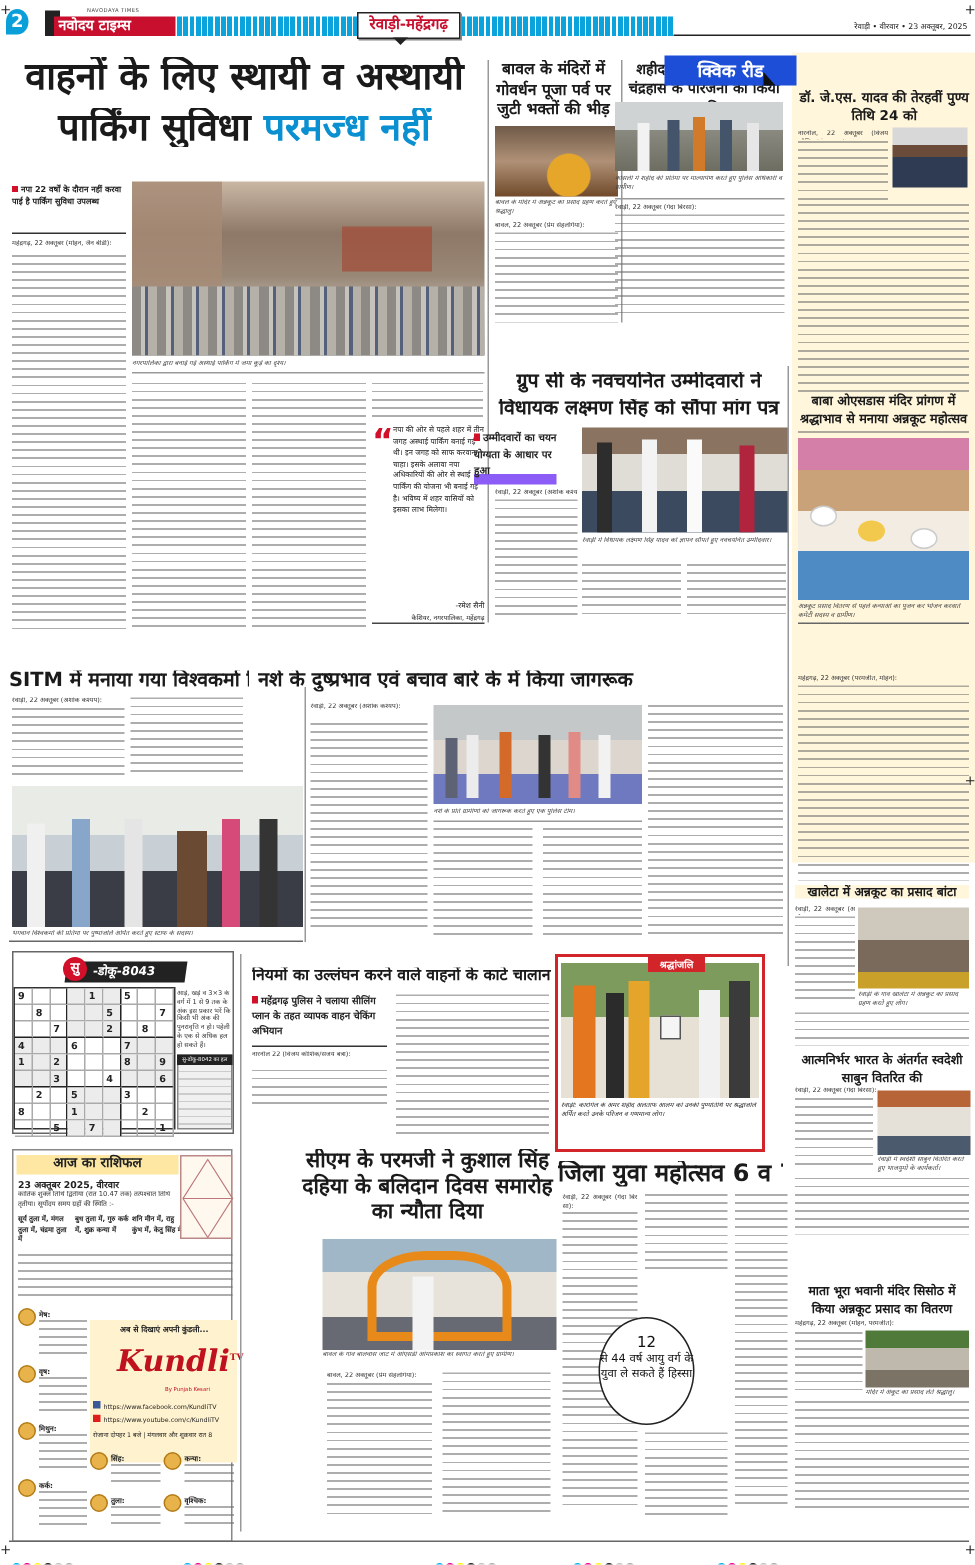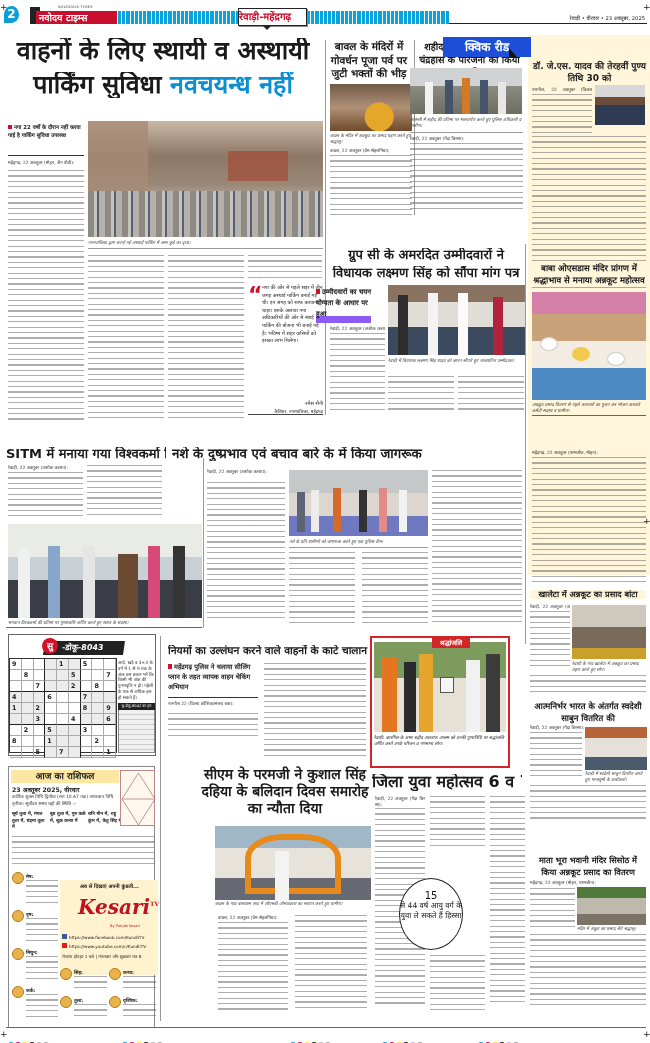--- a/index.html
+++ b/index.html
@@ -12,21 +12,21 @@
   .cap{font-size:4.4px;line-height:5.6px;color:#444;font-style:italic;overflow:hidden}
   .hl{font-weight:bold;color:#1a1a1a;line-height:1.05;overflow:hidden;white-space:nowrap}
   .hl-c{text-align:center}
   .vrule{background:#999;width:1px}
   
   #hdr-page{left:4px;top:6px;width:15px;height:17px;background:#0a9fd8;border-radius:50% 50% 50% 0;color:#fff;font-weight:bold;font-size:12px;text-align:center;line-height:17px}
   #hdr-brand{left:36px;top:11px;width:81px;height:13px;background:#c8102e;color:#fff;font-weight:bold;font-size:9.5px;line-height:13px;padding-left:3px;white-space:nowrap}
   #hdr-brand-sub{left:58px;top:5px;font-size:3.5px;color:#444;letter-spacing:.3px}
   #hdr-flag{left:30px;top:7px;width:10px;height:17px;background:#222}
   #hdr-stripe{left:118px;top:11px;width:331px;height:13px;background:repeating-linear-gradient(to right,#0aa3dc 0 3.2px,#fff 3.2px 4.2px)}
-  #hdr-city{left:238px;top:8px;width:69px;height:18px;background:#fff;border:1.5px solid #222;color:#c8102e;font-weight:bold;font-size:10px;text-align:left;line-height:15px;box-shadow:1px 1px 0 #888}
+  #hdr-city{left:238px;top:8px;width:69px;height:18px;background:#fff;border:1.5px solid #222;color:#c8102e;font-weight:bold;font-size:10px;text-align:center;line-height:15px;box-shadow:1px 1px 0 #888}
   #hdr-city-arrow{left:262px;top:25px;width:0;height:0;border-left:5px solid transparent;border-right:5px solid transparent;border-top:5px solid #222}
   #hdr-date{left:449px;top:13px;width:196px;height:10px;font-size:5.2px;text-align:right;line-height:10px;color:#222}
   #hdr-line{left:449px;top:23px;width:198px;height:1px;background:#222}
   .crosshair{font-size:9px;color:#222;line-height:9px}
   
   #qr-box{left:528px;top:35px;width:122px;height:540px;background:#fff6dc}
   #qr-title{left:443px;top:37px;width:88px;height:20px;background:#1d4ed8;color:#fff;font-weight:bold;font-size:12px;text-align:center;line-height:20px}
   #qr-tri{left:509px;top:48px;width:0;height:0;border-left:8px solid #111;border-top:9px solid transparent}
   
   #sudoku-box{left:8px;top:634px;width:148px;height:122px;border:1px solid #666;background:#fff}
@@ -59,21 +59,21 @@
 <div id="hdr-flag" class="abs"></div>
 <div id="hdr-brand-sub" class="abs">NAVODAYA TIMES</div>
 <div id="hdr-brand" class="abs">नवोदय टाइम्स</div>
 <div id="hdr-stripe" class="abs"></div>
 <div id="hdr-city" class="abs">रेवाड़ी-महेंद्रगढ़</div>
 <div id="hdr-city-arrow" class="abs"></div>
 <div id="hdr-date" class="abs">रेवाड़ी • वीरवार • 23 अक्तूबर, 2025</div>
 <div id="hdr-line" class="abs"></div>
 
 <div class="abs hl hl-c" style="left:4px;top:38px;width:318px;font-size:25px;">वाहनों के लिए स्थायी व अस्थायी</div>
-<div class="abs hl hl-c" style="left:4px;top:72px;width:318px;font-size:25px;"><span>पार्किंग सुविधा </span><span style="color:#0a8fd0">नवचयन्ध नहीं</span></div>
+<div class="abs hl hl-c" style="left:4px;top:72px;width:318px;font-size:25px;"><span>पार्किंग सुविधा </span><span style="color:#0a8fd0">परमज्ध नहीं</span></div>
 
 <div class="abs" style="left:8px;top:124px;width:76px;height:32px;font-size:5.4px;font-weight:bold;line-height:7.5px;color:#222;border-bottom:1px solid #333"><span style="display:inline-block;width:4px;height:4px;background:#d2102a;margin-right:2px"></span><span>नपा 22 वर्षों के दौरान नहीं करवा पाई है पार्किंग सुविधा उपलब्ध</span></div>
 <div class="abs txt" style="left:8px;top:160px;width:76px;height:10px">महेंद्रगढ़, 22 अक्तूबर (मोहन, जैन बीडी):</div>
 <div class="abs lines" style="left:8px;top:170px;width:76px;height:250px"></div>
 
 <div class="abs photo" style="left:88px;top:121px;width:235px;height:116px;background:linear-gradient(180deg,#c9b7a4 0%,#8e7867 30%,#9a8877 55%,#b8b1a7 70%,#6f6a63 100%)">
   <div class="abs" style="left:0;top:0;width:60px;height:70px;background:#a68b76;opacity:.8"></div>
   <div class="abs" style="left:140px;top:30px;width:60px;height:30px;background:#a24b37;opacity:.7"></div>
   <div class="abs" style="left:0;top:70px;width:235px;height:46px;background:repeating-linear-gradient(90deg,#8d8a86 0 6px,#c6c3bd 6px 9px,#55607a 9px 11px,#b5b0a8 11px 17px)"></div>
 </div>
@@ -104,21 +104,21 @@
   <div class="abs" style="left:88px;top:14px;width:8px;height:32px;background:#e6e6e6"></div>
 </div>
 <div class="abs cap" style="left:410px;top:117px;width:113px;height:12px">कोसली में शहीद की प्रतिमा पर माल्यार्पण करते हुए पुलिस अधिकारी व ग्रामीण।</div>
 <div class="abs" style="left:410px;top:132px;width:113px;height:1px;background:#999"></div>
 <div class="abs txt" style="left:410px;top:136px;width:113px;height:6px">रेवाड़ी, 22 अक्तूबर (गेंदा बिरसा):</div>
 <div class="abs lines" style="left:410px;top:143px;width:113px;height:70px"></div>
 
 <div id="qr-box" class="abs"></div>
 <div id="qr-title" class="abs">क्विक रीड</div>
 <div id="qr-tri" class="abs"></div>
-<div class="abs hl hl-c" style="left:532px;top:60px;width:115px;font-size:9px;white-space:normal;line-height:12px">डॉ. जे.एस. यादव की तेरहवीं पुण्य तिथि 30 को</div>
+<div class="abs hl hl-c" style="left:532px;top:60px;width:115px;font-size:9px;white-space:normal;line-height:12px">डॉ. जे.एस. यादव की तेरहवीं पुण्य तिथि 24 को</div>
 <div class="abs txt" style="left:532px;top:87px;width:60px;height:6px">नारनौल, 22 अक्तूबर (विजय कौशिक/संजय बत्रा):</div>
 <div class="abs lines" style="left:532px;top:94px;width:60px;height:40px"></div>
 <div class="abs photo" style="left:595px;top:85px;width:50px;height:40px;background:linear-gradient(180deg,#d8d8d8 0 30%,#6b4b3a 30% 50%,#2e3b52 50%)"></div>
 <div class="abs lines" style="left:532px;top:136px;width:114px;height:200px"></div>
 
 <div class="abs hl hl-c" style="left:532px;top:262px;width:114px;font-size:8.5px;white-space:normal;line-height:12px;background:#fff6dc">बाबा ओएसडास मंदिर प्रांगण में श्रद्धाभाव से मनाया अन्नकूट महोत्सव</div>
 <div class="abs photo" style="left:532px;top:292px;width:114px;height:108px;background:linear-gradient(180deg,#d47fa8 0 20%,#c9a27a 20% 45%,#f2ece2 45% 70%,#4e8ac4 70%)">
   <div class="abs" style="left:8px;top:45px;width:18px;height:14px;border-radius:50%;background:#fff;border:1px solid #ccc"></div>
   <div class="abs" style="left:40px;top:55px;width:18px;height:14px;border-radius:50%;background:#f2c94c"></div>
   <div class="abs" style="left:75px;top:60px;width:18px;height:14px;border-radius:50%;background:#fff;border:1px solid #ccc"></div>
@@ -144,21 +144,21 @@
 <div class="abs cap" style="left:585px;top:771px;width:62px;height:12px">रेवाड़ी में स्वदेशी साबुन वितरित करते हुए भाजयुमो के कार्यकर्ता।</div>
 <div class="abs lines" style="left:530px;top:785px;width:116px;height:38px"></div>
 
 <div class="abs hl hl-c" style="left:530px;top:855px;width:116px;font-size:8.2px;white-space:normal;line-height:11.5px">माता भूरा भवानी मंदिर सिसोठ में किया अन्नकूट प्रसाद का वितरण</div>
 <div class="abs txt" style="left:530px;top:880px;width:116px;height:6px">महेंद्रगढ़, 22 अक्तूबर (मोहन, परमजीत):</div>
 <div class="abs lines" style="left:530px;top:888px;width:45px;height:42px"></div>
 <div class="abs photo" style="left:577px;top:887px;width:69px;height:38px;background:linear-gradient(180deg,#4f7a3a 0 30%,#bfb8ad 30% 70%,#7b7466 70%)"></div>
 <div class="abs cap" style="left:577px;top:926px;width:69px;height:6px">मंदिर में अंकूट का प्रसाद लेते श्रद्धालु।</div>
 <div class="abs lines" style="left:530px;top:934px;width:116px;height:72px"></div>
 
-<div class="abs hl hl-c" style="left:326px;top:248px;width:200px;font-size:13px">ग्रुप सी के अमरदित उम्मीदवारों ने</div>
+<div class="abs hl hl-c" style="left:326px;top:248px;width:200px;font-size:13px">ग्रुप सी के नवचयनित उम्मीदवारों ने</div>
 <div class="abs hl hl-c" style="left:326px;top:266px;width:200px;font-size:13px">विधायक लक्ष्मण सिंह को सौंपा मांग पत्र</div>
 <div class="abs" style="left:316px;top:287px;width:55px;height:36px;font-size:6.8px;font-weight:bold;line-height:11px;color:#222;border-bottom:7px solid #8b5cf6"><span style="display:inline-block;width:4px;height:5px;background:#d2102a;margin-right:2px"></span><span>उम्मीदवारों का चयन योग्यता के आधार पर हुआ</span></div>
 <div class="abs txt" style="left:330px;top:326px;width:55px;height:6px">रेवाड़ी, 22 अक्तूबर (अशोक कश्यप):</div>
 <div class="abs lines" style="left:330px;top:333px;width:55px;height:80px"></div>
 <div class="abs photo" style="left:388px;top:285px;width:138px;height:70px;background:linear-gradient(180deg,#8a7360 0 25%,#e0dcd6 25% 60%,#3b4a5e 60%)">
   <div class="abs" style="left:10px;top:10px;width:10px;height:60px;background:#2d2d2d"></div>
   <div class="abs" style="left:40px;top:8px;width:10px;height:62px;background:#f3f3f3"></div>
   <div class="abs" style="left:70px;top:8px;width:10px;height:62px;background:#fafafa"></div>
   <div class="abs" style="left:105px;top:12px;width:10px;height:58px;background:#b0243d"></div>
 </div>
@@ -316,41 +316,41 @@
 <div class="abs lines" style="left:218px;top:922px;width:70px;height:88px"></div>
 <div class="abs lines" style="left:295px;top:915px;width:72px;height:95px"></div>
 
 <div class="abs hl" style="left:372px;top:774px;width:150px;font-size:16px">जिला युवा महोत्सव 6 व 7 को</div>
 <div class="abs txt" style="left:375px;top:796px;width:50px;height:12px">रेवाड़ी, 22 अक्तूबर (गेंदा बिरसा):</div>
 <div class="abs lines" style="left:375px;top:808px;width:50px;height:200px"></div>
 <div class="abs lines" style="left:430px;top:796px;width:55px;height:50px"></div>
 <div class="abs lines" style="left:430px;top:955px;width:55px;height:55px"></div>
 <div class="abs lines" style="left:490px;top:796px;width:35px;height:210px"></div>
 <div id="youth-circle" class="abs">
-  <div style="font-size:10px">15</div>
+  <div style="font-size:10px">12</div>
   <div style="font-size:7.6px;line-height:10px">से 44 वर्ष आयु वर्ग के युवा ले सकते हैं हिस्सा</div>
 </div>
 
 <div id="rashi-box" class="abs"></div>
 <div id="rashi-title" class="abs">आज का राशिफल</div>
 <div class="abs" style="left:12px;top:785px;width:108px;font-size:6.2px;font-weight:bold;color:#222">23 अक्तूबर 2025, वीरवार</div>
 <div class="abs" style="left:12px;top:794px;width:108px;height:14px;font-size:4.5px;line-height:6.5px;color:#333;overflow:hidden">कार्तिक शुक्ल तिथि द्वितीया (रात 10.47 तक) तत्पश्चात तिथि तृतीया। सूर्योदय समय ग्रहों की स्थिति :-</div>
 <div class="abs" style="left:12px;top:811px;width:36px;height:22px;font-size:4.6px;line-height:6.5px;font-weight:bold;color:#222">सूर्य तुला में, मंगल तुला में, चंद्रमा तुला में</div>
 <div class="abs" style="left:50px;top:811px;width:36px;height:22px;font-size:4.6px;line-height:6.5px;font-weight:bold;color:#222">बुध तुला में, गुरु कर्क में, शुक्र कन्या में</div>
 <div class="abs" style="left:88px;top:811px;width:34px;height:22px;font-size:4.6px;line-height:6.5px;font-weight:bold;color:#222">शनि मीन में, राहु कुंभ में, केतु सिंह में</div>
 <div id="kundli-chart" class="abs">
   <svg width="35" height="56" viewBox="0 0 35 56">
       <path d="M17.5 2 L34 28 L17.5 54 L1 28 Z M1 28 L34 28" fill="none" stroke="#b77" stroke-width=".8"></path>
     </svg>
 </div>
 <div class="abs lines" style="left:12px;top:836px;width:143px;height:32px"></div>
 
 <div id="kundli-ad" class="abs"></div>
 <div class="abs" style="left:62px;top:882px;width:95px;font-size:5.2px;font-weight:bold;text-align:center;color:#222">अब से दिखाएं अपनी कुंडली...</div>
-<div class="abs" style="left:78px;top:895px;width:70px;height:40px;font-family:'DejaVu Serif',serif;font-size:20px;font-weight:bold;color:#c0111f;font-style:italic"><span>Kesari</span><sup style="font-size:6px;font-style:normal">TV</sup></div>
+<div class="abs" style="left:78px;top:895px;width:70px;height:40px;font-family:'DejaVu Serif',serif;font-size:20px;font-weight:bold;color:#c0111f;font-style:italic"><span>Kundli</span><sup style="font-size:6px;font-style:normal">TV</sup></div>
 <div class="abs" style="left:110px;top:924px;font-size:3.6px;color:#c0111f">By Punjab Kesari</div>
 <div class="abs" style="left:62px;top:934px;width:95px;height:7px;font-size:4.2px;color:#222;white-space:nowrap;overflow:hidden"><span style="display:inline-block;width:5px;height:5px;background:#3b5998;margin-right:2px"></span><span>https://www.facebook.com/KundliTV</span></div>
 <div class="abs" style="left:62px;top:943px;width:95px;height:7px;font-size:4.2px;color:#222;white-space:nowrap;overflow:hidden"><span style="display:inline-block;width:5px;height:5px;background:#e01d1d;margin-right:2px"></span><span>https://www.youtube.com/c/KundliTV</span></div>
 <div class="abs" style="left:62px;top:954px;width:95px;height:7px;font-size:4.2px;color:#222;white-space:nowrap;overflow:hidden">रोजाना दोपहर 1 बजे | मंगलवार और शुक्रवार रात 8</div>
 
 <div id="zodiac-left" class="abs" style="left:12px;top:872px;width:46px;height:150px">
     <div class="abs" style="left: 0px; top: 0px; width: 46px; height: 36px;">
       <div class="rashi-ico abs" style="left: 0px; top: 0px;"></div>
       <div class="abs" style="left: 14px; top: 1px; font-size: 4.8px; font-weight: bold; color: rgb(34, 34, 34);">मेष:</div>
       <div class="abs lines" style="left: 14px; top: 8px; width: 32px; height: 26px;"></div>

